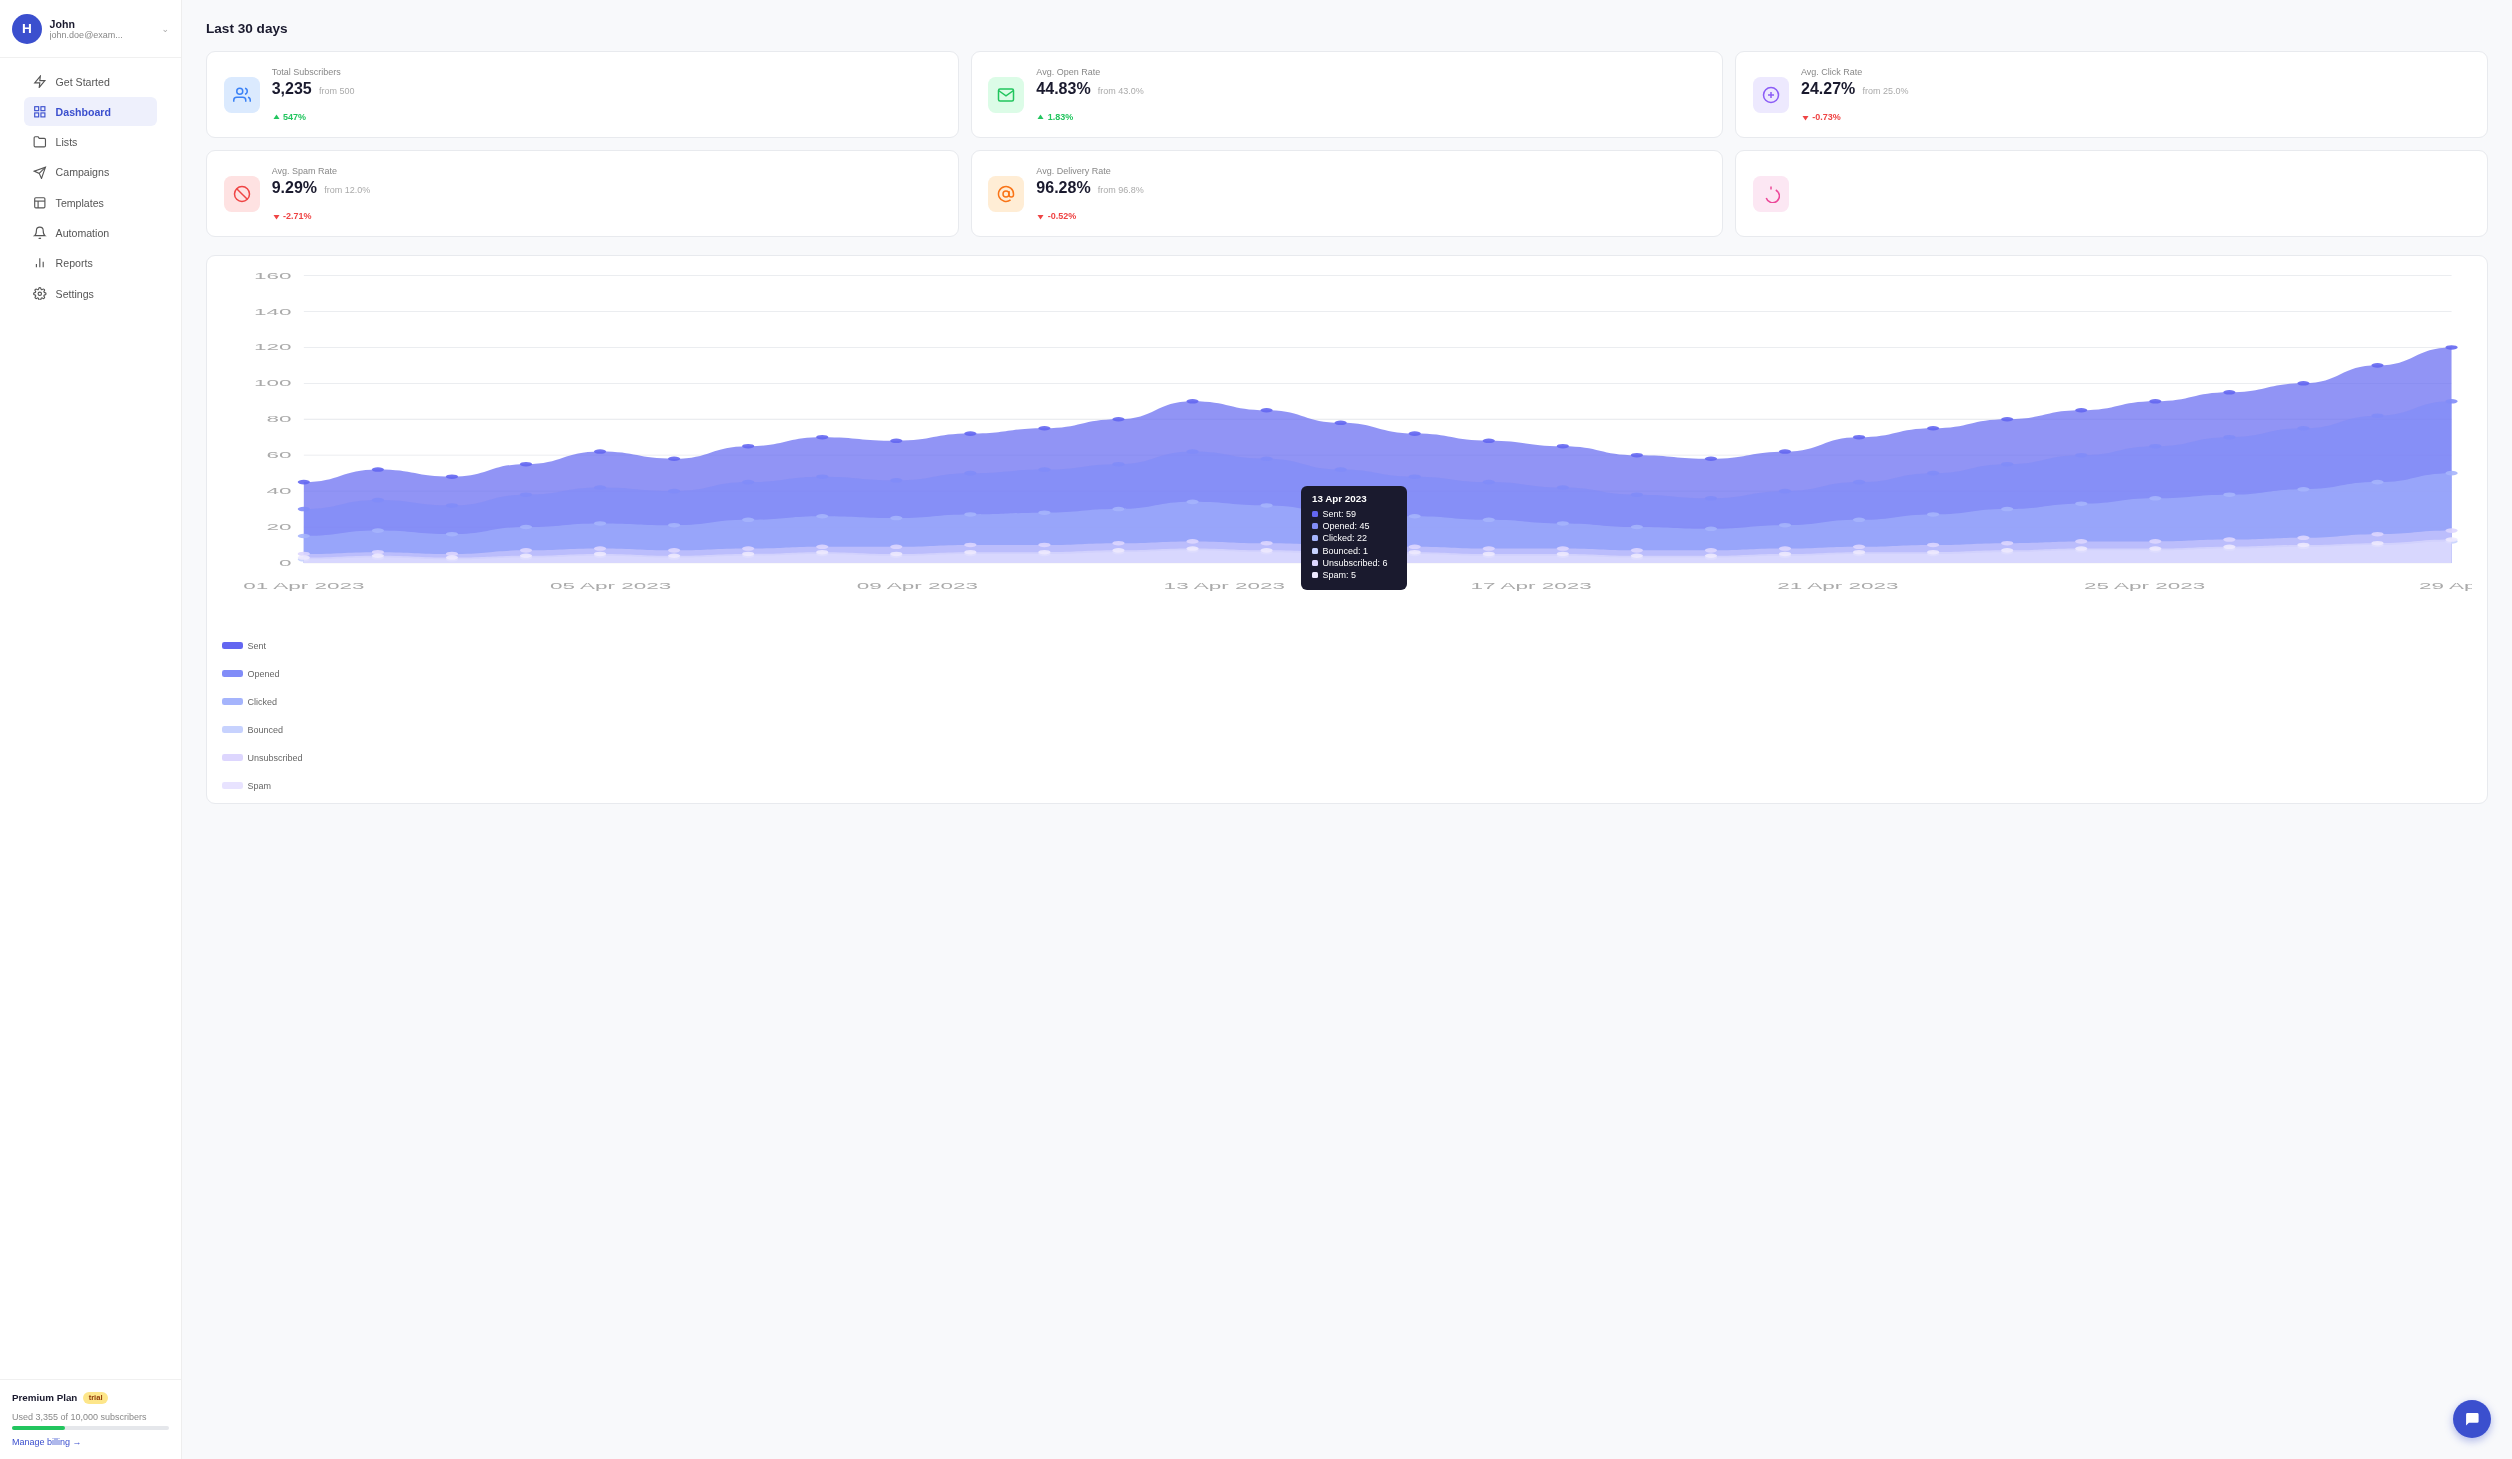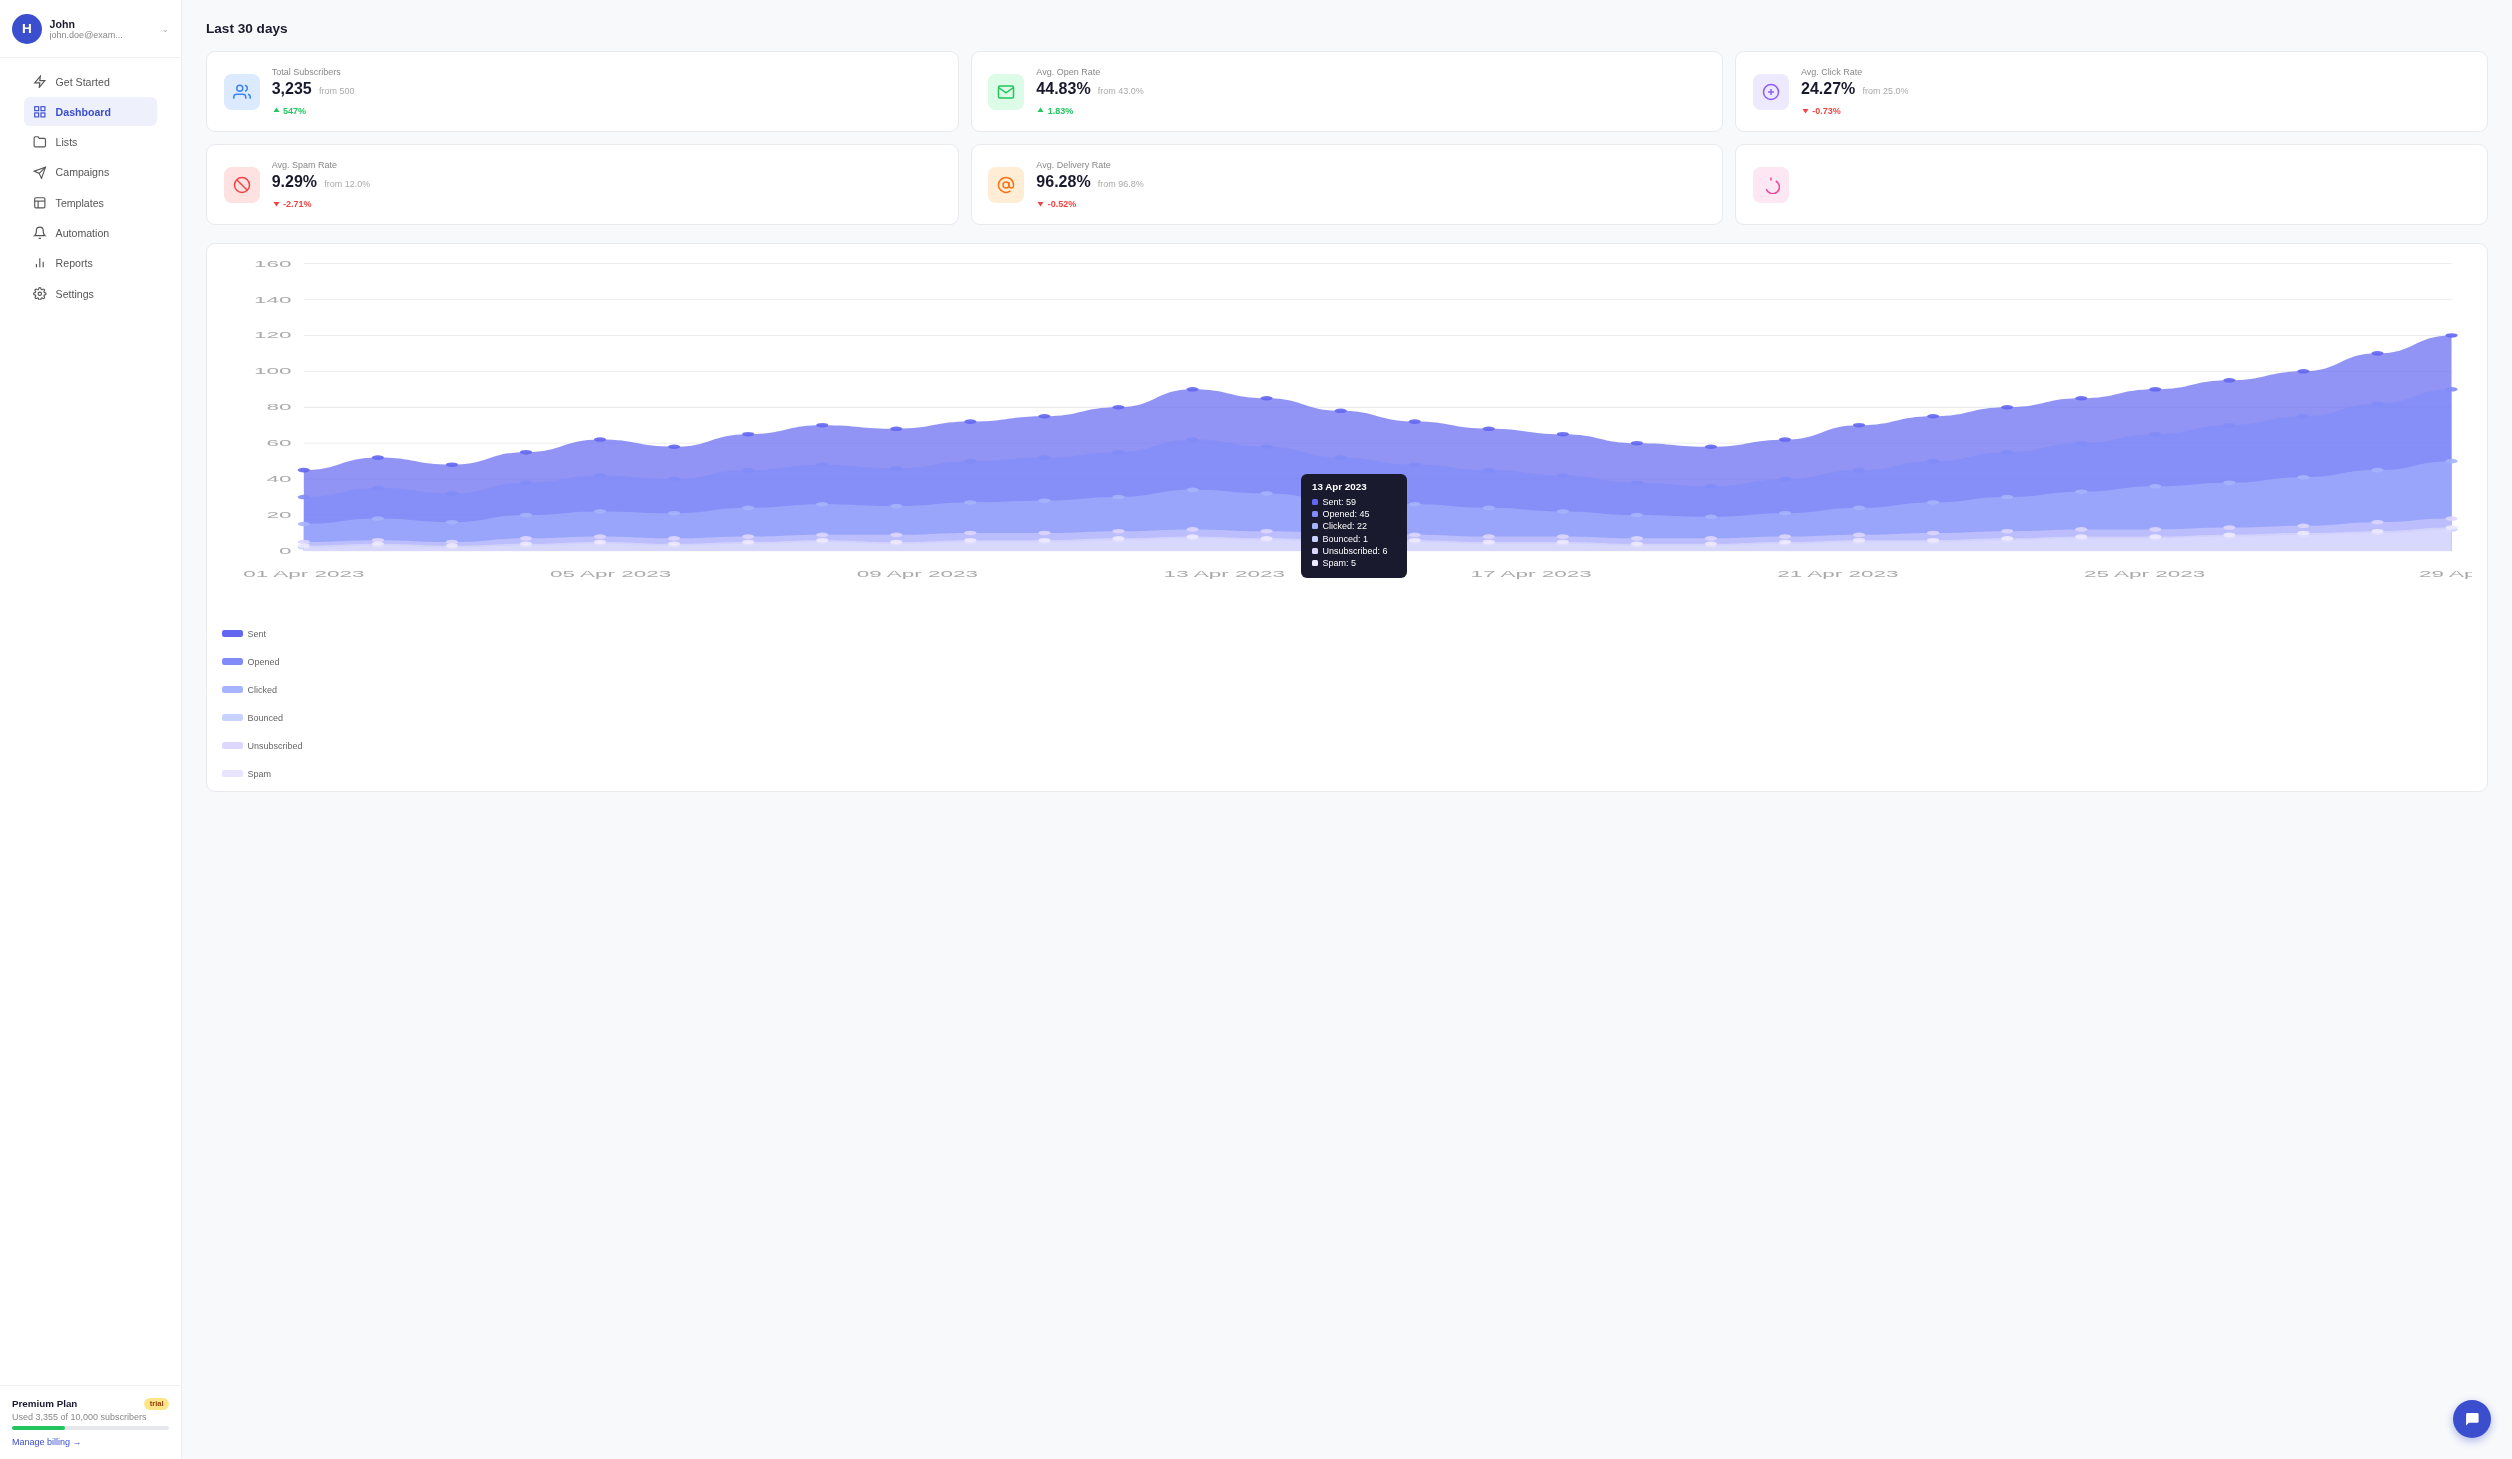--- a/index.html
+++ b/index.html
@@ -42,21 +42,21 @@
       display: flex; align-items: center; gap: 9px;
       padding: 7.6px 9px; border-radius: 6px;
       cursor: pointer; color: #555; font-size: 10.6px;
       margin-bottom: 1.5px;
       transition: background 0.15s;
     }
     .nav-item.active { background: #eef0fc; color: #3b4fce; font-weight: 600; }
     .nav-icon { width: 13.6px; height: 13.6px; display: flex; align-items: center; justify-content: center; }
 
     .sidebar-footer { padding: 12px; border-top: 0.8px solid #f0f0f0; }
-    .plan-label { font-size: 9.8px; font-weight: 600; color: #1a1a2e; margin-bottom: 2px; display: flex; align-items: center; gap: 6px; justify-content: space-between; }
+    .plan-label { font-size: 9.8px; font-weight: 600; color: #1a1a2e; margin-bottom: 8px; display: flex; align-items: center; gap: 6px; }
     .trial-badge { background: #fde68a; color: #92400e; font-size: 7.6px; font-weight: 700; padding: 1.5px 5.3px; border-radius: 7.6px; }
     .plan-usage { color: #888; font-size: 9px; margin-bottom: 4.5px; }
     .progress-bar-bg { background: #e5e7eb; height: 3.8px; border-radius: 2.3px; margin-bottom: 6px; }
     .progress-bar-fill { background: #22c55e; height: 3.8px; border-radius: 2.3px; }
     .manage-billing { color: #3b4fce; font-size: 9px; font-weight: 500; cursor: pointer; text-decoration: none; }
 
     
     .main { flex: 1; overflow-y: auto; padding: 21px 24px; }
     .page-title { font-size: 13.6px; font-weight: 700; color: #1a1a2e; margin-bottom: 15px; }
 
@@ -75,21 +75,21 @@
     .stat-icon-box.green { background: #dcfce7; }
     .stat-icon-box.purple { background: #ede9fe; }
     .stat-icon-box.red { background: #fee2e2; }
     .stat-icon-box.orange { background: #ffedd5; }
     .stat-icon-box.pink { background: #fce7f3; }
 
     .stat-content { flex: 1; }
     .stat-label { color: #888; font-size: 9px; margin-bottom: 3px; }
     .stat-value { font-size: 16px; font-weight: 700; color: #1a1a2e; display: inline; }
     .stat-from { color: #aaa; font-size: 9px; margin-left: 4.5px; }
-    .stat-change { font-size: 9px; font-weight: 600; display: flex; align-items: flex-start; gap: 2.3px; margin-top: 8px; }
+    .stat-change { font-size: 9px; font-weight: 600; display: flex; align-items: center; gap: 2.3px; margin-top: 14px; }
     .stat-change.up { color: #22c55e; }
     .stat-change.down { color: #ef4444; }
 
     
     .chart-container { background: #fff; border: 0.8px solid #e8eaee; border-radius: 9px; padding: 12px 15px; position: relative; }
     .chart-svg { width: 100%; }
 
     
     .chart-tooltip {
       position: absolute;

